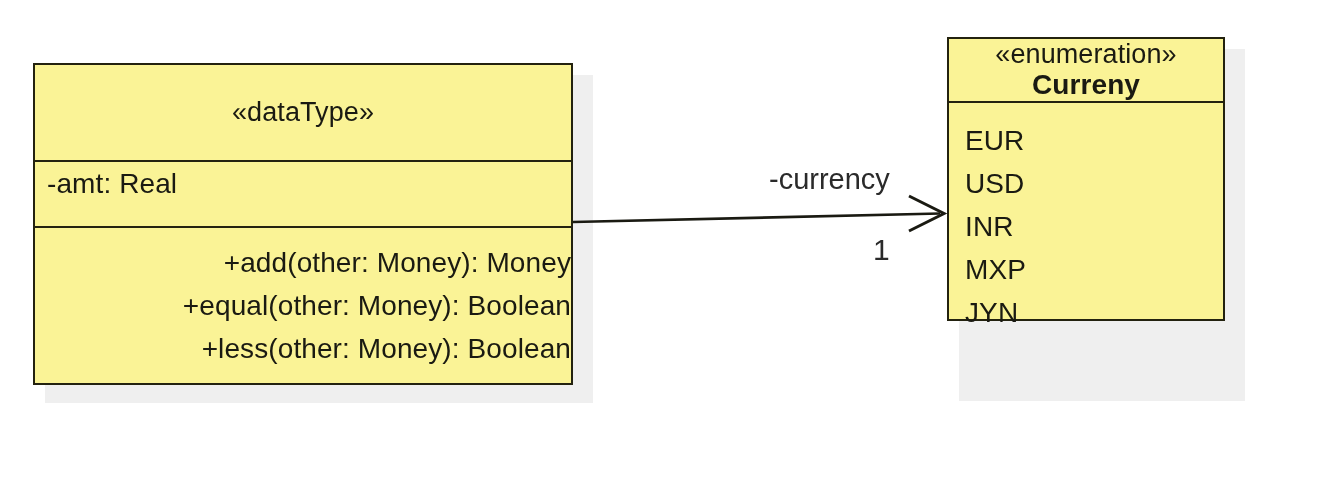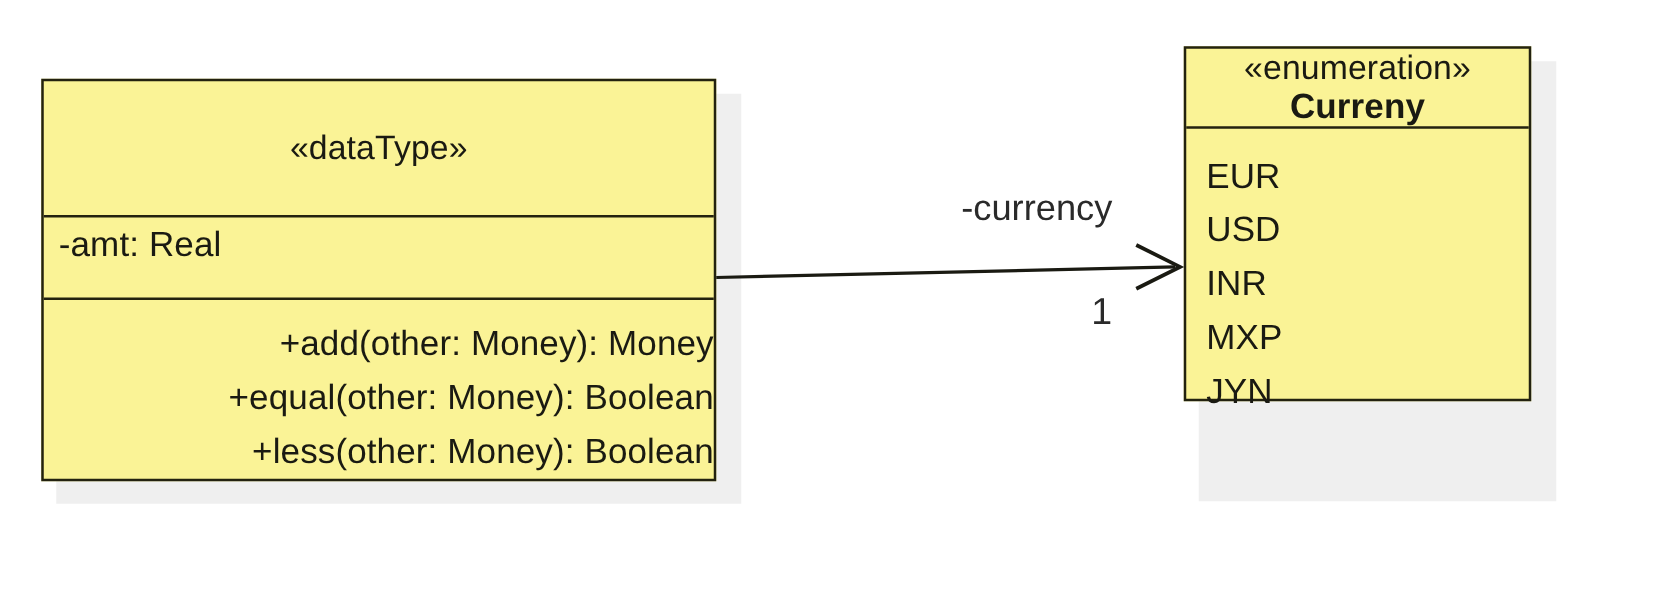--- a/index.html
+++ b/index.html
@@ -74,21 +74,21 @@
   }
   .features li {
     font-size: 28px;
     line-height: 43px;
     white-space: nowrap;
     letter-spacing: 0.1px;
   }
 
   #money-box { left: 33px; top: 63px; width: 540px; height: 322px; }
   #money-shadow { left: 45px; top: 75px; width: 548px; height: 328px; }
-  #money-header { height: 107px; gap: 19px; }
+  #money-header { height: 95px; gap: 19px; }
   #money-attrs { height: 66px; padding: 0 0 0 12px; display: flex; }
   #money-ops { flex: 1; padding: 13px 0 0 12px; text-align: right; }
 
   #curreny-box { left: 947px; top: 37px; width: 278px; height: 284px; }
   #curreny-shadow { left: 959px; top: 49px; width: 286px; height: 352px; }
   #curreny-header { height: 109px; }
   #curreny-literals { flex: 1; padding: 16px 16px 0 16px; }
 
   
   #association-svg {
@@ -105,21 +105,21 @@
     fill: none;
   }
 
   .edge-label {
     position: absolute;
     font-size: 29px;
     line-height: 1;
     white-space: nowrap;
     color: #2a2a2a;
   }
-  #assoc-role-label { left: 769px; top: 153px; }
+  #assoc-role-label { left: 769px; top: 165px; }
   #assoc-multiplicity-label { left: 873px; top: 235px; font-size: 30px; }
 </style>
 </head>
 <body>
 
 <div class="canvas">
 
   <div class="uml-shadow" id="money-shadow"></div>
   <div class="uml-box" id="money-box">
 

